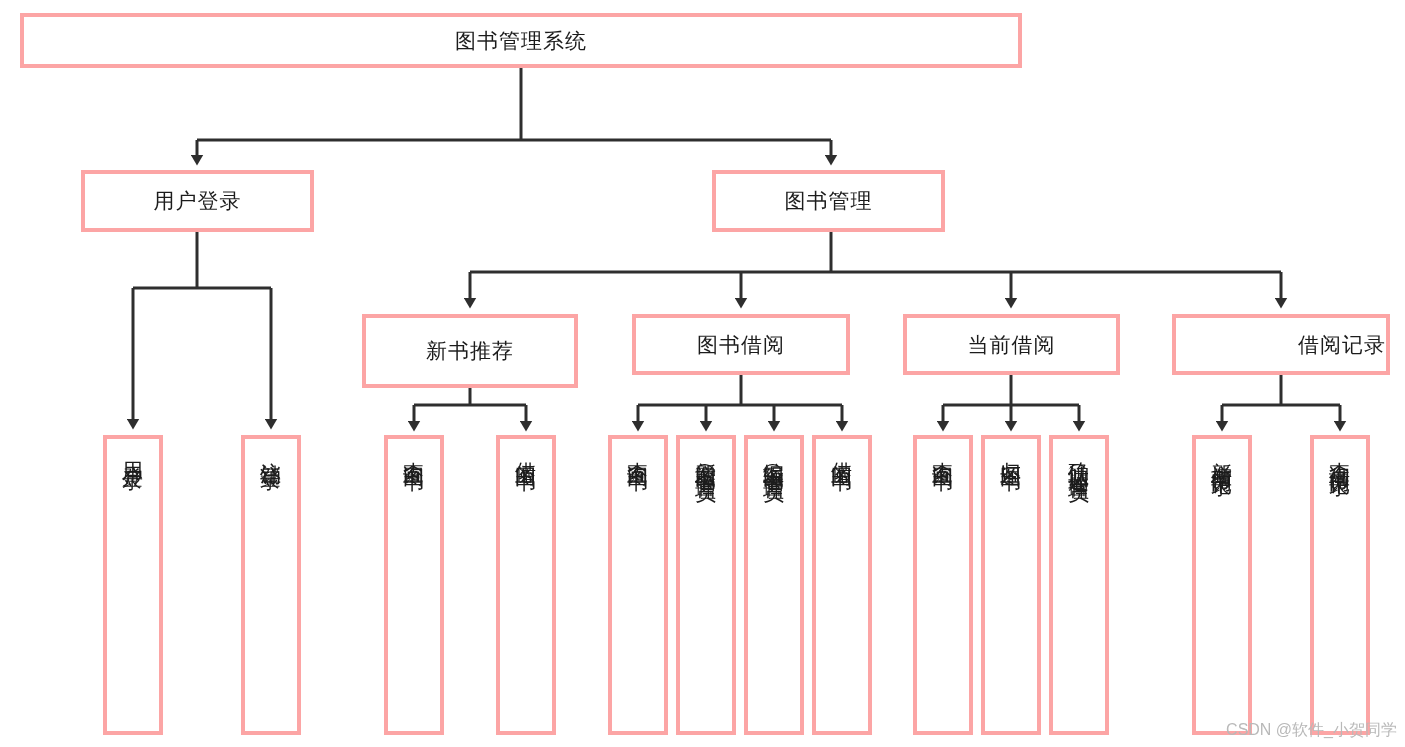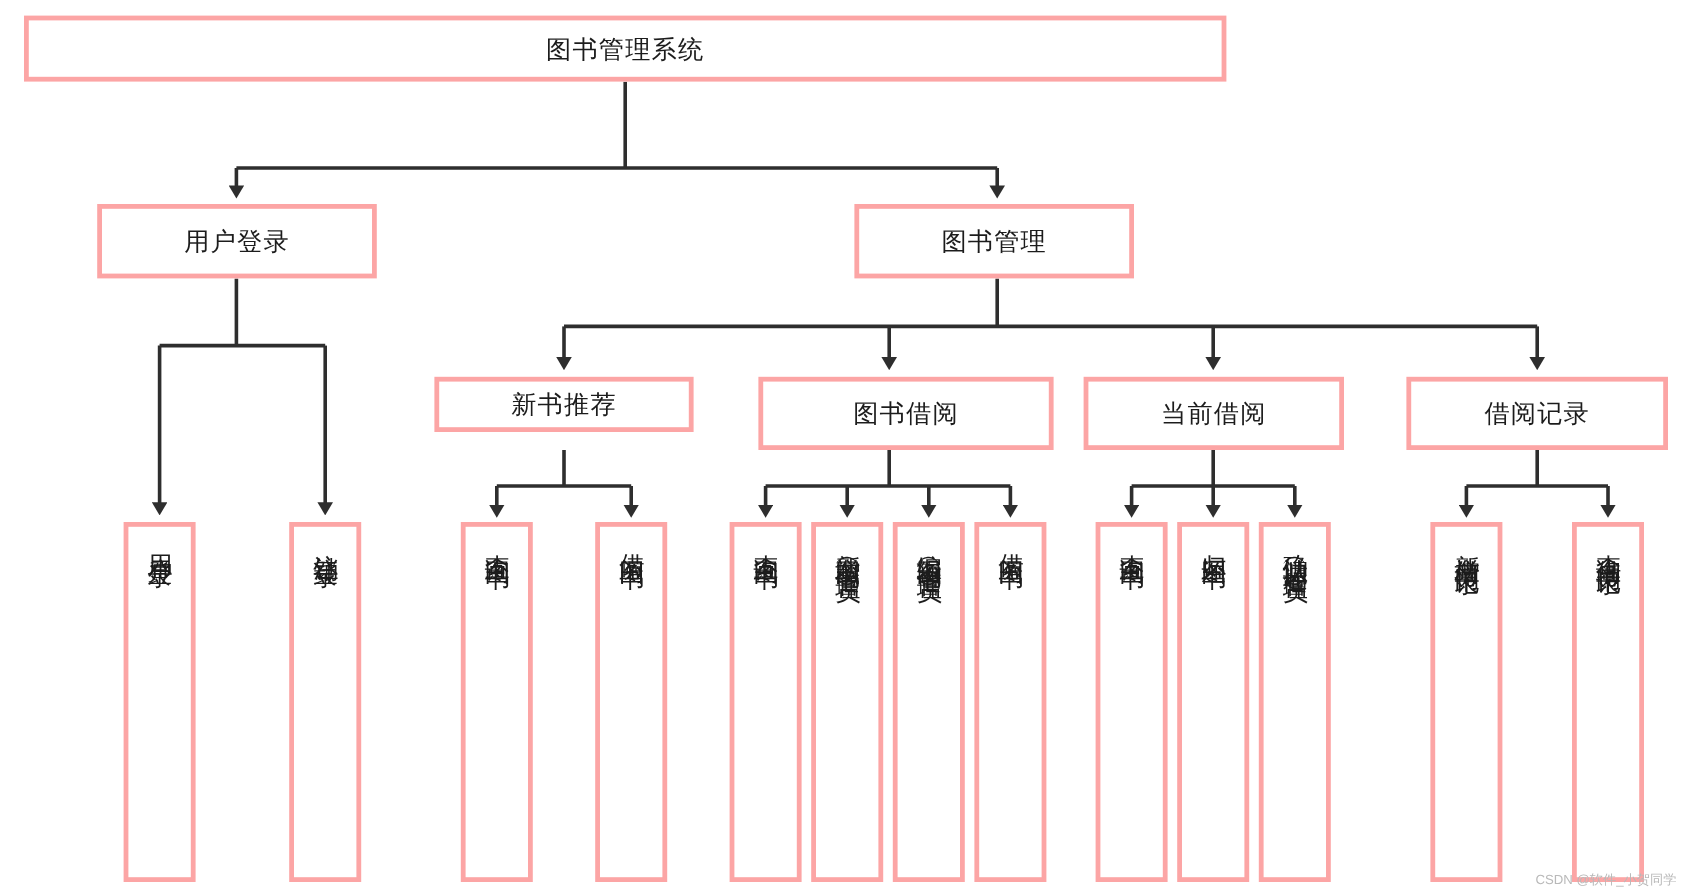--- a/index.html
+++ b/index.html
@@ -51,21 +51,21 @@
     top: 0;
     width: 1405px;
     height: 747px;
     z-index: 1;
     pointer-events: none;
   }
   .watermark {
     position: absolute;
     right: 8px;
     bottom: 6px;
-    font-size: 11px;
+    font-size: 16px;
     color: #b9b9b9;
     z-index: 5;
     white-space: nowrap;
   }
 </style>
 </head>
 <body>
 
 <div id="canvas">
 
@@ -123,30 +123,30 @@
     <span>图书管理系统</span>
   </div>
 
   <div class="node h" style="left:81px; top:170px; width:233px; height:62px;">
     <span>用户登录</span>
   </div>
   <div class="node h" style="left:712px; top:170px; width:233px; height:62px;font-family:Liberation Serif, serif;">
     <span>图书管理</span>
   </div>
 
-  <div class="node h" style="left:362px; top:314px; width:216px; height:46px;text-align:center;">
+  <div class="node h" style="left:362px; top:314px; width:216px; height:74px;text-align:center;">
     <span>新书推荐</span>
   </div>
-  <div class="node h" style="left:632px; top:314px; width:246px; height:61px;">
+  <div class="node h" style="left:632px; top:314px; width:218px; height:61px;">
     <span>图书借阅</span>
   </div>
   <div class="node h" style="left:903px; top:314px; width:217px; height:61px;">
     <span>当前借阅</span>
   </div>
-  <div class="node h" style="left:1172px; top:314px; width:218px; height:61px;">
+  <div class="node h" style="left:1172px; top:314px; width:218px; height:61px;justify-content:flex-end;">
     <span>借阅记录</span>
   </div>
 
   <div class="node v" style="left:103px; top:435px; width:60px; height:300px;">
     <span class="vtext">用户登录</span>
   </div>
   <div class="node v" style="left:241px; top:435px; width:60px; height:300px;">
     <span class="vtext">注销登录</span>
   </div>
 

